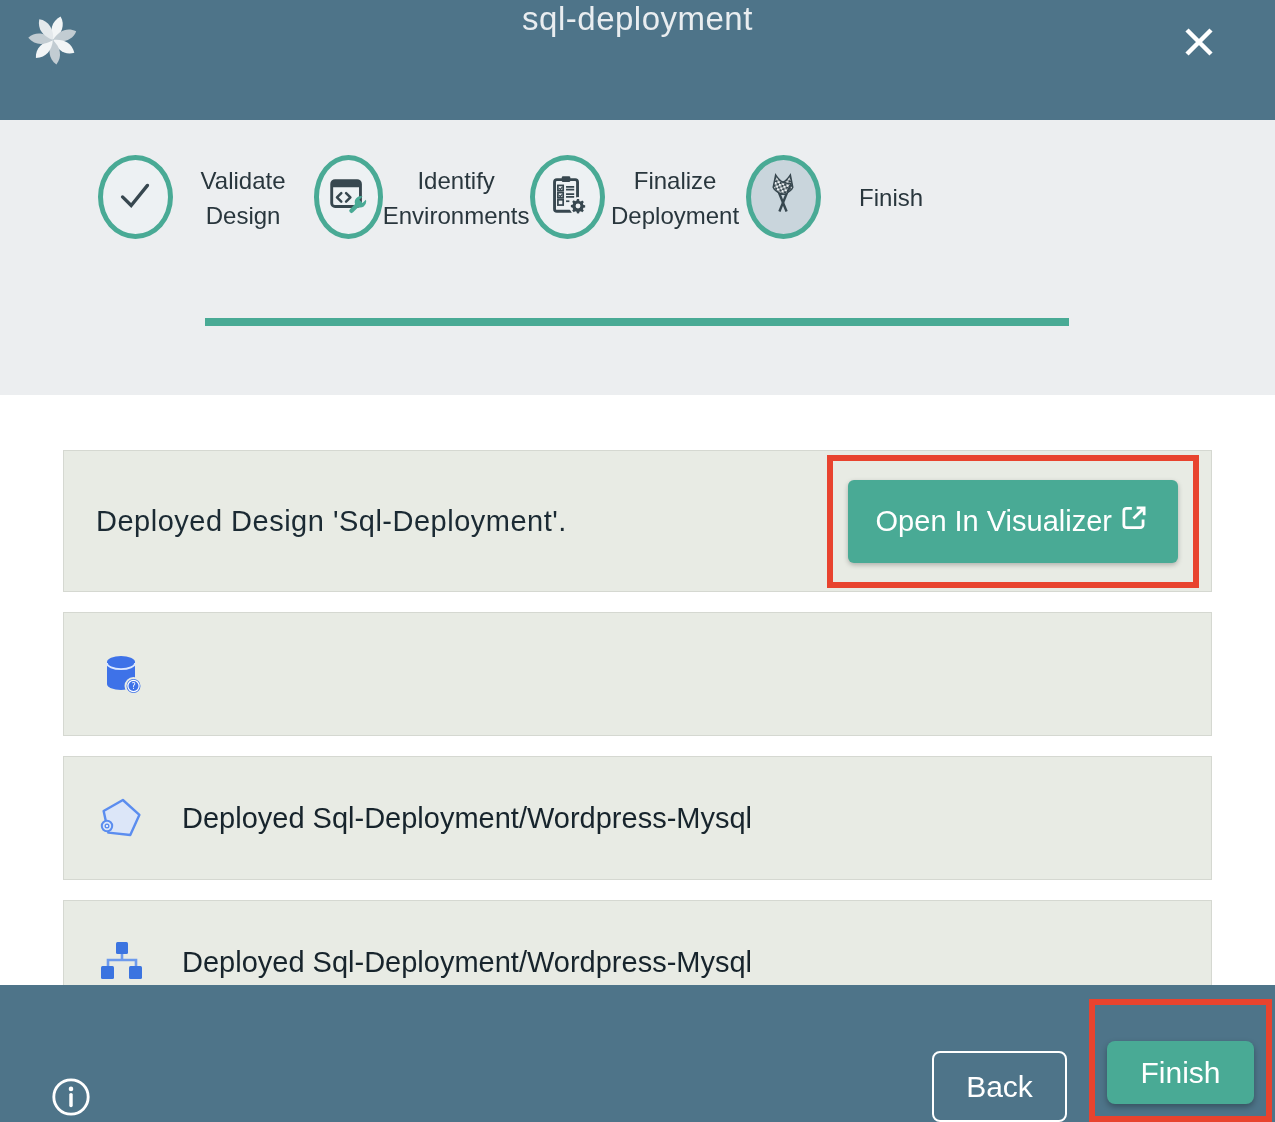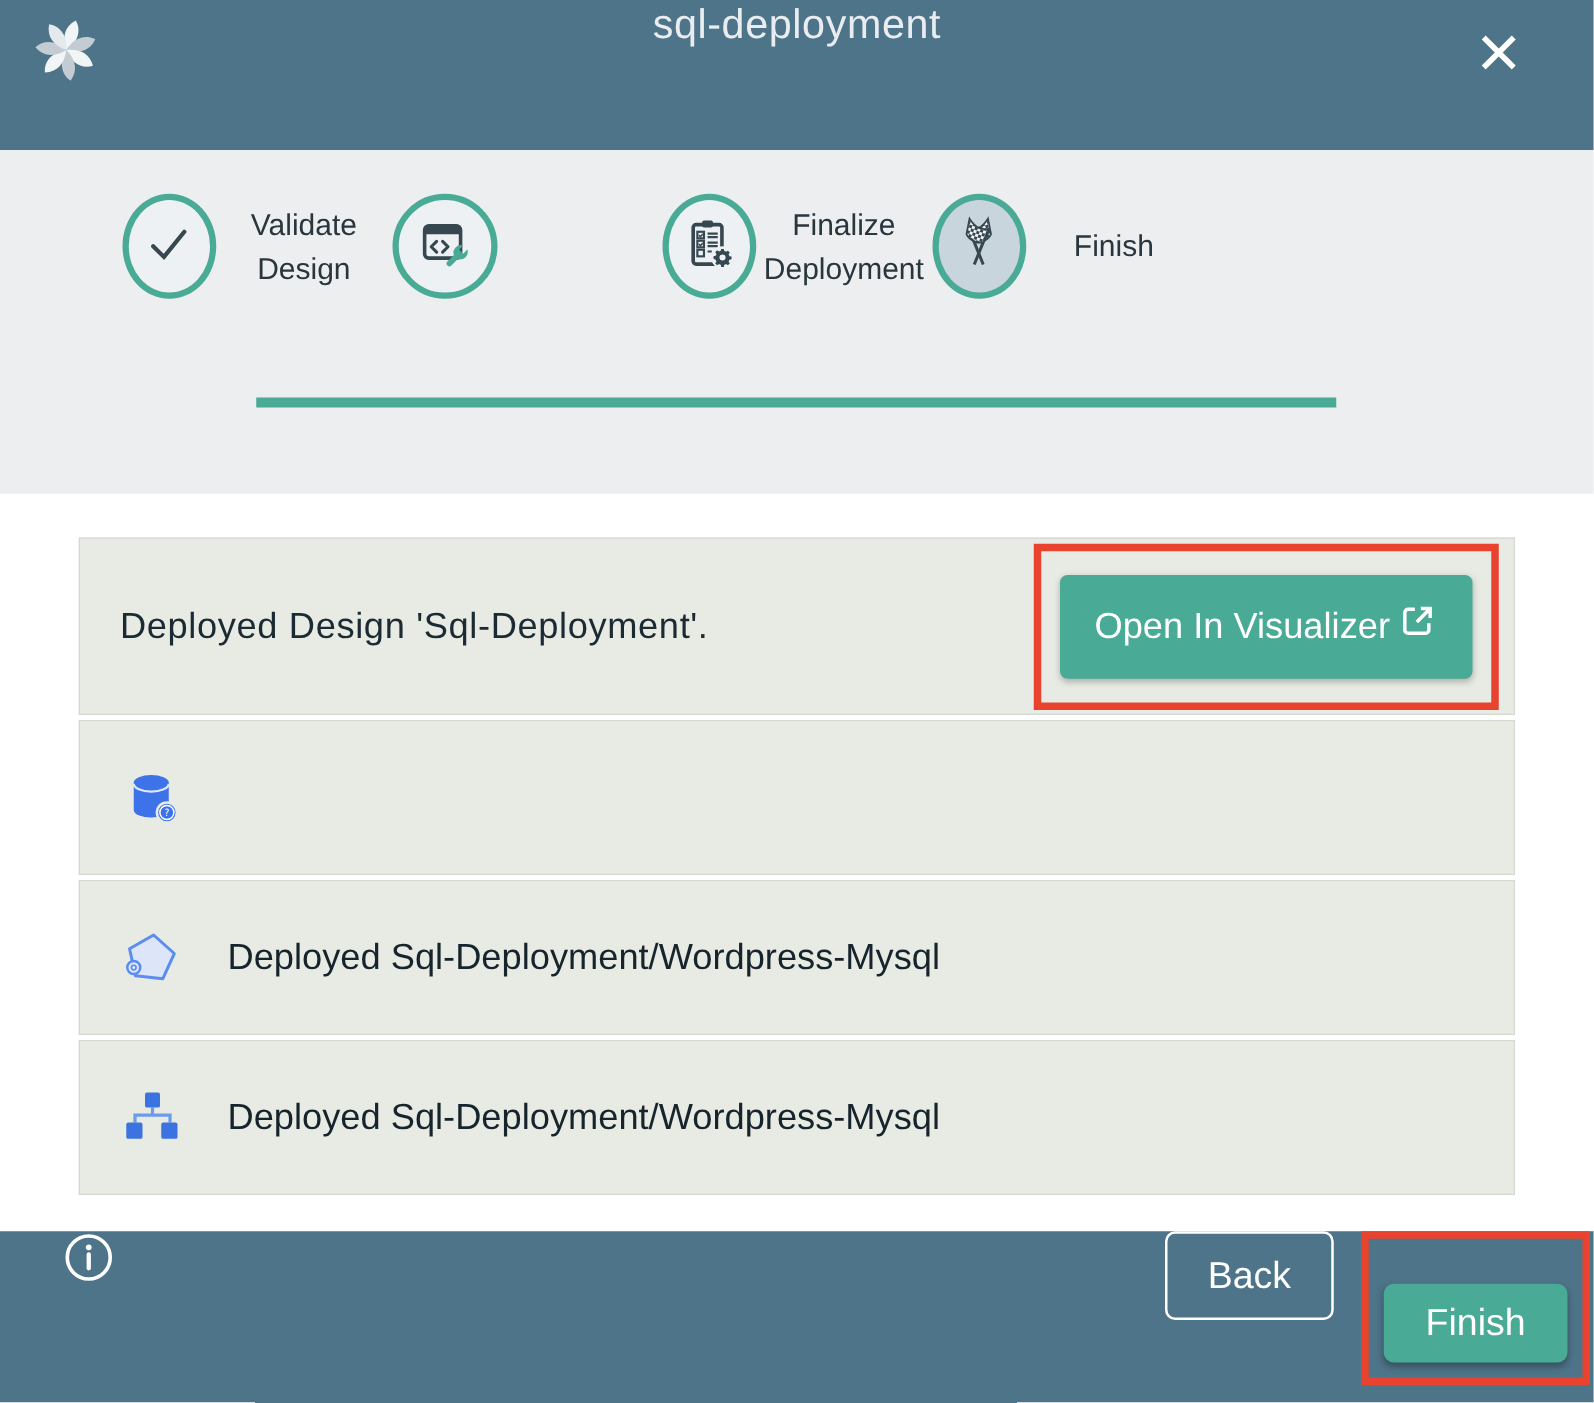--- a/index.html
+++ b/index.html
@@ -24,34 +24,34 @@
   .circle { margin-top:35px; width:84px; height:84px; border:5px solid #49aa95; border-radius:50%;
             background:#edf1f3; display:flex; align-items:center; justify-content:center;
             position:relative; z-index:1; }
   .circle.active { background:#c9d5dc; }
   .step-label { margin-top:38px; font-size:24px; color:#29363d; text-align:center;
                 width:160px; line-height:1.45; }
 
   
   .content { padding:35px 63px 0; background:#ffffff; }
   .row { background:#e8ebe4; border:1px solid #d5d8d1; margin-bottom:4px;
-         display:flex; align-items:center; }
+         display:flex; align-items:center;margin-top:20px; }
   .row.first { height:142px; justify-content:space-between; padding:0 12px 0 32px; }
   .row.item  { height:124px; padding-left:34px; gap:36px; }
   .design-msg { font-size:29px; color:#1b2a33; letter-spacing:.5px; }
   .annotation { border:6px solid #e8432e; padding:19px 15px; }
   .viz-btn { background:#49aa95; color:#fff; font-size:29px; border:none; border-radius:6px;
              padding:0 28px; height:83px; display:flex; align-items:center; gap:6px;
              box-shadow:0 2px 5px rgba(0,0,0,.25); cursor:pointer; font-family:inherit; }
   .row-text { font-size:29px; color:#17242c; }
   .row-icon { width:48px; height:48px; flex:0 0 48px; }
 
   
   .footer { position:absolute; left:0; right:0; top:985px; bottom:0; background:#4e7489;
-            display:flex; align-items:flex-start; padding-left:50px; }
+            display:flex; align-items:flex-end; padding-left:50px; }
   .spacer { flex:1; }
   .back-btn { background:transparent; border:2px solid #ffffff; color:#fff; font-size:30px;
               border-radius:8px; width:135px; height:71px; margin-right:22px; cursor:pointer;
               font-family:inherit; }
   .finish-wrap { border:6px solid #e8432e; padding:12px; margin-right:3px; }
   .finish-btn { background:#49aa95; border:none; color:#fff; font-size:30px; border-radius:8px;
                 width:147px; height:63px; box-shadow:0 3px 6px rgba(0,0,0,.3); cursor:pointer;
                 font-family:inherit;margin-top:24px; }
 </style>
 </head>
@@ -106,20 +106,21 @@
       <div class="circle">
         <span>
           <svg viewBox="0 0 48 48" width="46" height="46">
             <rect x="7" y="9" width="30" height="27" rx="3.5" fill="none" stroke="#37474f" stroke-width="3"></rect>
             <path d="M7 12.5 a3.5 3.5 0 0 1 3.5-3.5 h23 a3.5 3.5 0 0 1 3.5 3.5 V16 H7 z" fill="#37474f"></path>
             <path d="M17 22 l-4.5 4.5 4.5 4.5 M22 22 l4.5 4.5 -4.5 4.5" stroke="#37474f" stroke-width="2.6" fill="none" stroke-linecap="round" stroke-linejoin="round"></path>
             <path d="M43 30.8a6.2 6.2 0 0 1-8.3 5.9l-5.4 5.4a2.3 2.3 0 0 1-3.3-3.3l5.4-5.4a6.2 6.2 0 0 1 7.8-7.9l-3.4 3.4 3.4 3.4 3.4-3.4c.3.6.4 1.2.4 1.9z" fill="#49aa95"></path>
           </svg>
         </span>
       </div>
+      <div class="step-label">Identify Environments</div>
     </div>
 
 
     <div class="step">
       <div class="circle">
         <span>
           <svg viewBox="0 0 48 48" width="46" height="46">
             <rect x="11" y="8" width="24" height="33" rx="2.5" fill="none" stroke="#37474f" stroke-width="3"></rect>
             <rect x="18.5" y="4.5" width="9" height="6" rx="1.5" fill="#37474f"></rect>
             <rect x="14.5" y="14" width="5.5" height="5.5" fill="none" stroke="#37474f" stroke-width="1.8"></rect>

